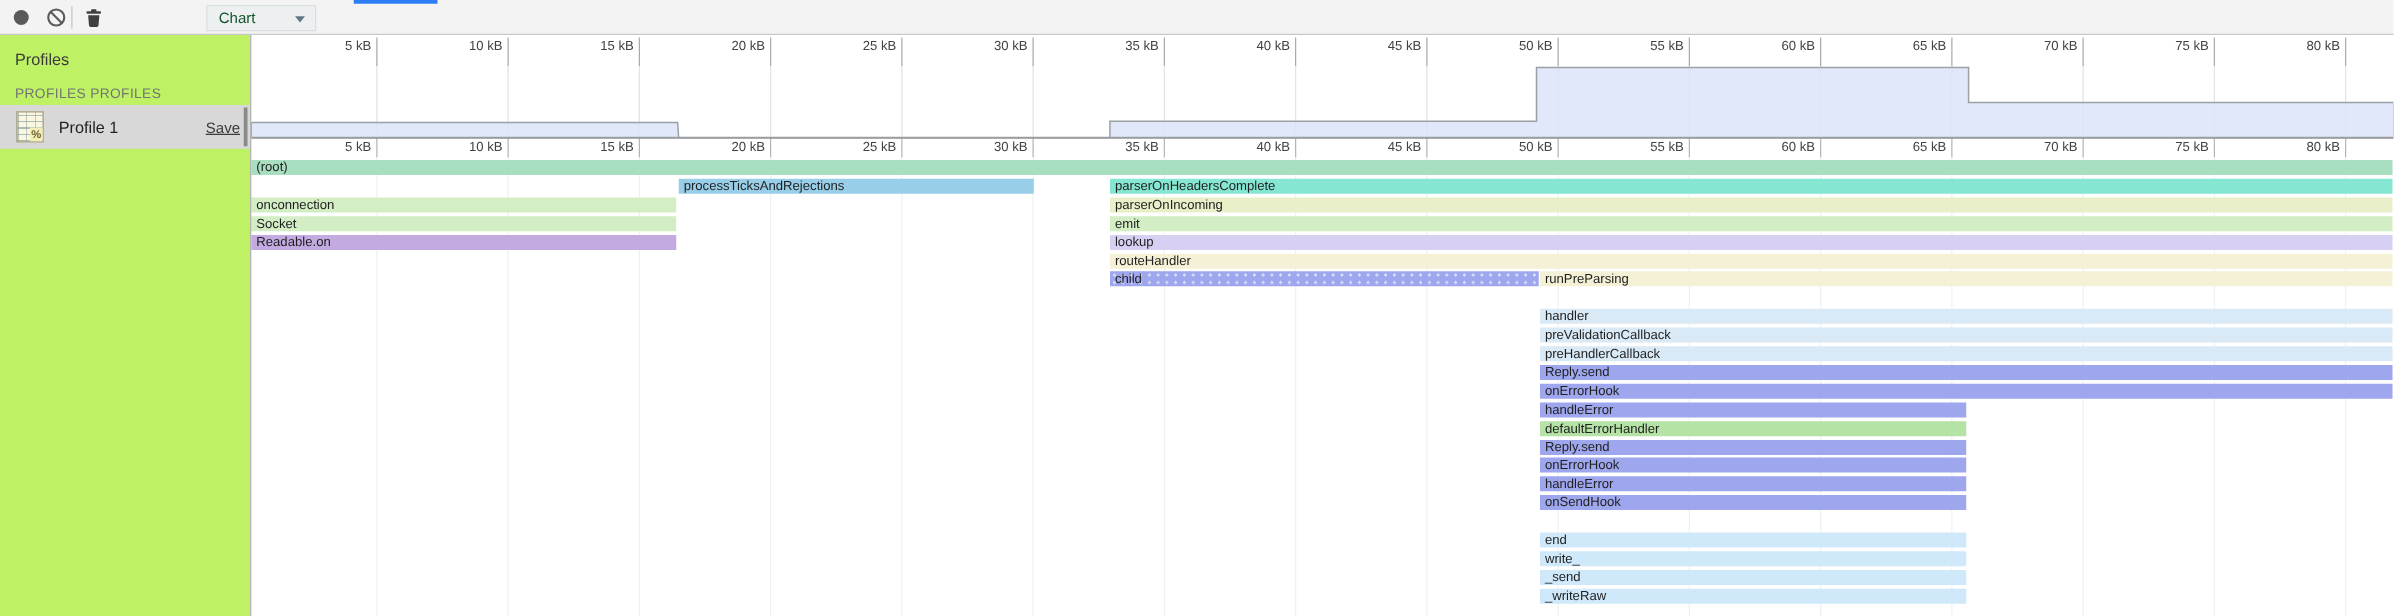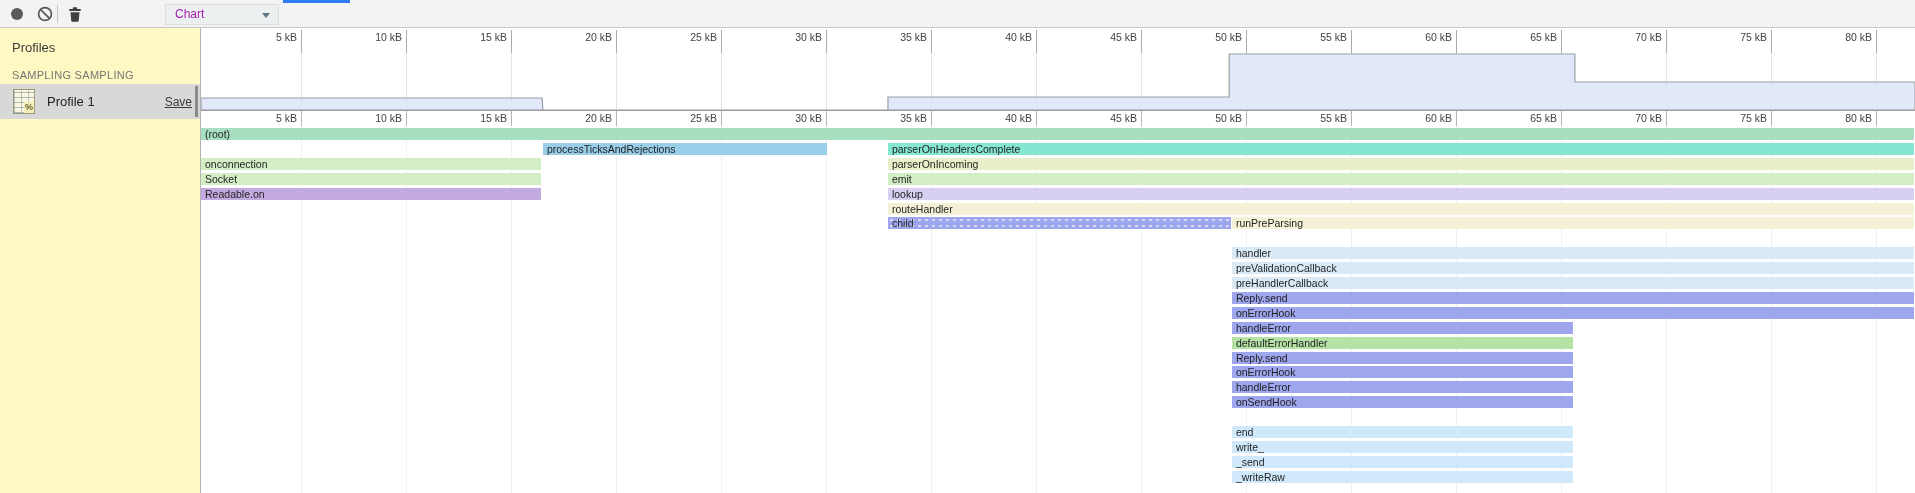--- a/index.html
+++ b/index.html
@@ -5,29 +5,29 @@
   html,body{margin:0;padding:0;background:#fff;}
   #stage{position:relative;width:1915px;height:493px;overflow:hidden;
          font-family:"Liberation Sans",sans-serif;background:#fff;}
   #stage *{box-sizing:border-box;}
   
   #toolbar{position:absolute;left:0;top:0;width:1915px;height:28px;
            background:#f3f3f3;border-bottom:1px solid #c9c9c9;}
   .tb-btn{position:absolute;top:3px;width:22px;height:22px;display:flex;
           align-items:center;justify-content:center;cursor:pointer;}
   #tb-sep{position:absolute;left:57px;top:5px;width:1px;height:18px;background:#c6c6c6;}
-  #chart-select{position:absolute;left:165px;top:4px;width:114px;height:21px;
-                background:#edf0f1;border:1px solid #dadedf;color:#a21caf;
+  #chart-select{position:absolute;left:165px;top:4px;width:88px;height:21px;
+                background:#edf0f1;border:1px solid #dadedf;color:#14532d;
                 font:12px/19px "Liberation Sans",sans-serif;padding-left:9px;cursor:pointer;}
   #chart-select .arrow{position:absolute;right:8px;top:8px;width:0;height:0;
                 border-left:4px solid transparent;border-right:4px solid transparent;
                 border-top:5px solid #5f7785;}
   #tab-indicator{position:absolute;left:283px;top:0;width:67px;height:3px;background:#2e7cf6;}
   
-  #sidebar{position:absolute;left:0;top:28px;width:201px;height:465px;background:#fef9c3;
+  #sidebar{position:absolute;left:0;top:28px;width:201px;height:465px;background:#bef264;
            border-right:1px solid #b5b5b5;}
   #sb-title{position:absolute;left:12px;top:12px;font-size:13px;color:#3c3c3c;}
   #sb-section{position:absolute;left:12px;top:41px;font-size:11px;color:#757575;letter-spacing:.3px;}
   #profile-row{position:absolute;left:0;top:56px;width:200px;height:35px;background:#d8d8d8;cursor:pointer;}
   #profile-icon{position:absolute;left:13px;top:5px;width:22px;height:25px;background:#faf6df;
                 border:1px solid #9d9a7a;
                 background-image:repeating-linear-gradient(0deg,rgba(110,140,150,.55) 0 1px,transparent 1px 5px),
                                  repeating-linear-gradient(90deg,rgba(110,140,150,.45) 0 1px,transparent 1px 7px);}
   #profile-icon .pct{position:absolute;right:0;bottom:0;background:#f3eebc;color:#6b6430;
                      font:bold 9px/9px "Liberation Sans",sans-serif;padding:1px;}
@@ -197,21 +197,21 @@
     </div>
     <div id="chart-select">
       <span>Chart</span>
       <span class="arrow"></span>
     </div>
     <div id="tab-indicator"></div>
   </div>
 
   <div id="sidebar">
     <div id="sb-title">Profiles</div>
-    <div id="sb-section">SAMPLING SAMPLING</div>
+    <div id="sb-section">PROFILES PROFILES</div>
     <div id="profile-row">
       <div id="profile-icon">
         <span class="pct">%</span>
       </div>
       <div id="profile-label">Profile 1</div>
       <div id="save-link">Save</div>
     </div>
   </div>
 
   <div id="overview-bottom-border"></div>

